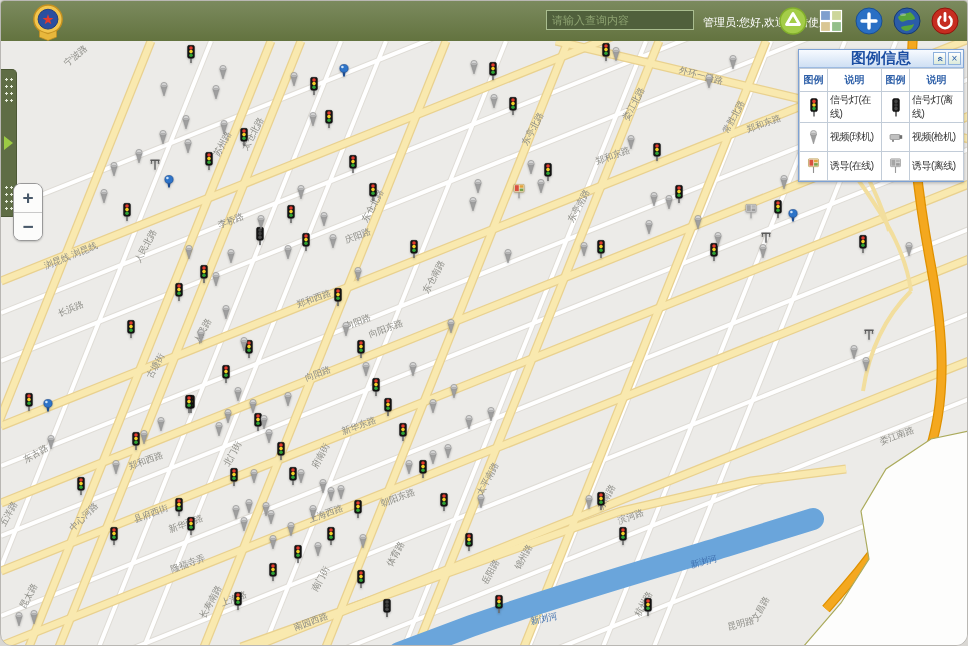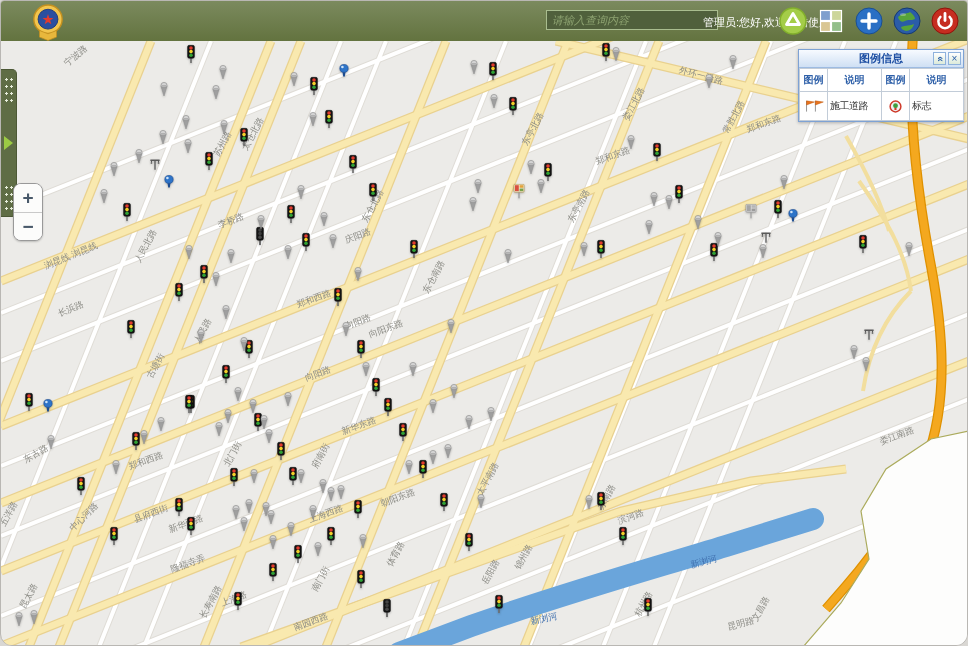--- a/index.html
+++ b/index.html
@@ -5,22 +5,22 @@
   html,body{margin:0;padding:0;background:#d9d7d3;font-family:"Liberation Sans",sans-serif;}
   .app{position:relative;width:968px;height:646px;background:#ECEBE8;overflow:hidden;
        border:1px solid #b9b7b3;border-radius:4px 4px 12px 12px;box-sizing:border-box;}
 
   
   .hdr{position:absolute;left:0;top:0;width:100%;height:40px;
        background:linear-gradient(#7b8a5e,#63733f);display:flex;align-items:center;z-index:30;}
   .badge{position:absolute;left:30px;top:2px;}
   .hdr-title{position:absolute;left:88px;top:8px;font-size:20px;font-weight:bold;color:#e9f1d8;
              letter-spacing:3px;text-shadow:0 1px 1px rgba(0,0,0,.25);}
-  .search{position:absolute;left:545px;top:9px;width:172px;height:20px;background:#50603c;
-          border:1px solid #a9bd8f;color:#b9cc9e;font-size:11px;padding:0 5px;box-sizing:border-box;outline:none;font-style:italic;}
+  .search{position:absolute;left:545px;top:9px;width:148px;height:20px;background:#50603c;
+          border:1px solid #a9bd8f;color:#b9cc9e;font-size:11px;padding:0 5px;box-sizing:border-box;outline:none;}
   .search::placeholder{color:#8ea371;}
   .welcome{position:absolute;left:702px;top:14px;font-size:11px;color:#ffffff;white-space:nowrap;}
   .hbtns{position:absolute;right:8px;top:6px;display:flex;gap:10px;align-items:center;}
   .hbtn{width:28px;height:28px;padding:0;border:none;background:transparent;cursor:pointer;}
   .hbtn svg{display:block;}
 
   
   .map{position:absolute;left:0;top:40px;width:968px;height:606px;overflow:hidden;}
   .map svg.roads{position:absolute;left:0;top:0;}
   .layer{position:absolute;left:0;top:0;width:100%;height:100%;}
@@ -42,21 +42,21 @@
            border-radius:8px;overflow:hidden;z-index:20;box-shadow:0 1px 2px rgba(0,0,0,.2);}
   .zbtn{display:block;width:100%;height:28px;border:none;background:#fcfcfb;color:#49596a;
         font-size:19px;font-weight:bold;line-height:26px;cursor:pointer;padding:0;}
   .zbtn+.zbtn{border-top:1px solid #c9c9c9;}
 
   
   .legend{position:absolute;right:5px;top:8px;width:164px;background:#fff;border:1px solid #7ea2d4;
           box-shadow:0 1px 3px rgba(0,0,0,.25);z-index:25;}
   .leg-hd{height:17px;background:linear-gradient(#f7faff,#cfe0f4);border-bottom:1px solid #9dbbe2;
           display:flex;align-items:center;position:relative;}
-  .leg-title{flex:1;text-align:center;font-size:11px;font-weight:bold;color:#1d4fa3;}
+  .leg-title{flex:1;text-align:center;font-size:15px;font-weight:bold;color:#1d4fa3;}
   .leg-ctl{position:absolute;right:2px;top:2px;display:flex;gap:2px;}
   .lbox{width:13px;height:13px;font-size:10px;line-height:12px;text-align:center;color:#2b5fa8;
         background:linear-gradient(#fff,#dcead9);border:1px solid #8fb2dc;cursor:pointer;padding:0;}
   .lbox .up{display:inline-block;transform:rotate(90deg);font-weight:bold;}
   .legend table{border-collapse:collapse;width:100%;table-layout:fixed;}
   .legend th,.legend td{border:1px solid #c2ccd8;text-align:center;overflow:hidden;}
   .legend th{height:20px;font-size:10px;color:#2d5fa8;font-weight:bold;background:#fff;}
   .legend td{height:26px;font-size:10px;color:#333;}
   .col-ic{width:28px;} .col-tx{width:54px;}
   .llb{text-align:left !important;padding-left:2px !important;letter-spacing:-0.5px;}
@@ -1116,31 +1116,59 @@
           <tr>
             <th>图例</th>
             <th>说明</th>
             <th>图例</th>
             <th>说明</th>
           </tr>
         </thead>
         <tbody id="legend-body">
             <tr>
               <td class="lic">
-                <svg width="22" height="14">
-                  <use href="#sym-flags"></use>
+                <svg width="12" height="19">
+                  <use href="#sym-light"></use>
                 </svg>
               </td>
-              <td class="llb">施工道路</td>
+              <td class="llb">信号灯(在线)</td>
               <td class="lic">
-                <svg width="13" height="13">
-                  <use href="#sym-biaozhi"></use>
+                <svg width="12" height="19">
+                  <use href="#sym-light_off"></use>
                 </svg>
               </td>
-              <td class="llb">标志</td>
+              <td class="llb">信号灯(离线)</td>
+            </tr>
+            <tr>
+              <td class="lic">
+                <svg width="11" height="15">
+                  <use href="#sym-dome"></use>
+                </svg>
+              </td>
+              <td class="llb">视频(球机)</td>
+              <td class="lic">
+                <svg width="14" height="12">
+                  <use href="#sym-boxcam"></use>
+                </svg>
+              </td>
+              <td class="llb">视频(枪机)</td>
+            </tr>
+            <tr>
+              <td class="lic">
+                <svg width="13" height="16">
+                  <use href="#sym-sign"></use>
+                </svg>
+              </td>
+              <td class="llb">诱导(在线)</td>
+              <td class="lic">
+                <svg width="13" height="16">
+                  <use href="#sym-sign_off"></use>
+                </svg>
+              </td>
+              <td class="llb">诱导(离线)</td>
             </tr>
           </tbody>
       </table>
     </div>
   </div>
 
   <div class="hdr">
     <span class="badge">
       <svg width="34" height="38">
           <use href="#sym-badge"></use>

